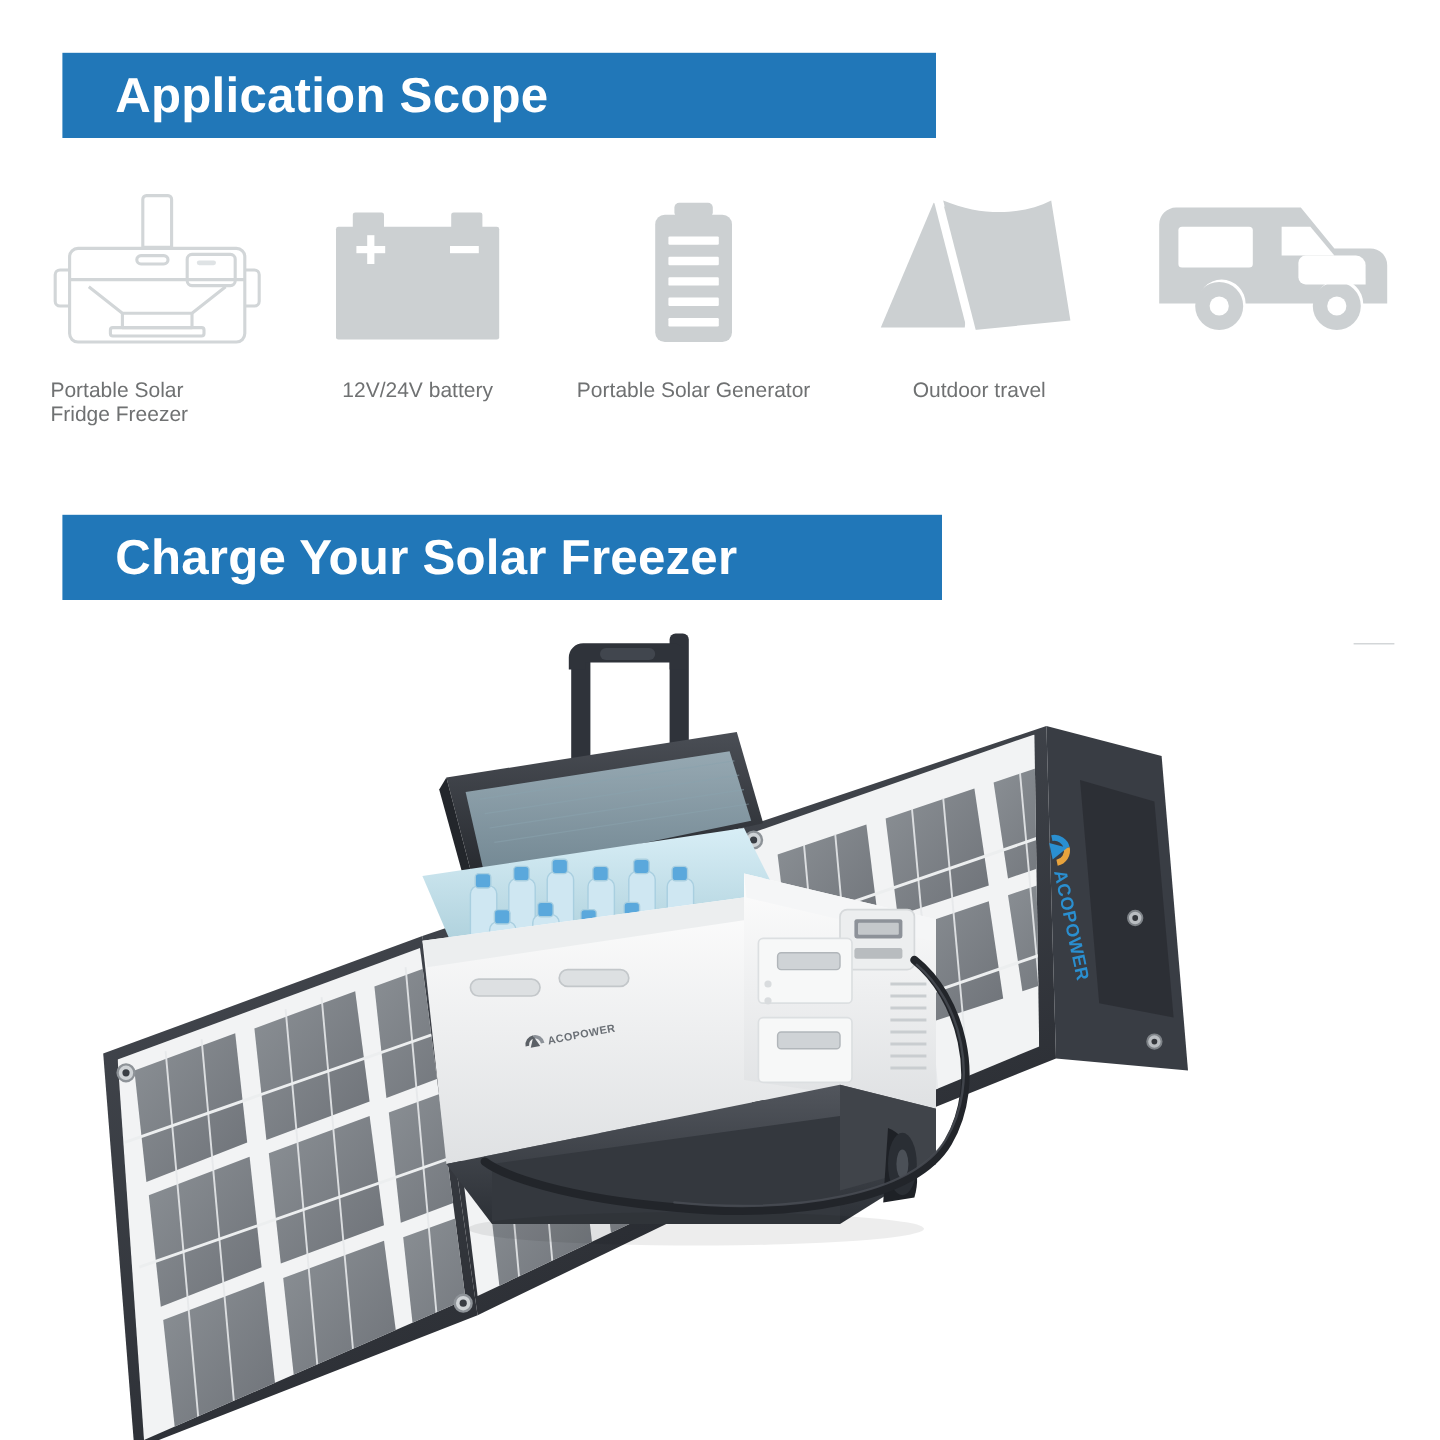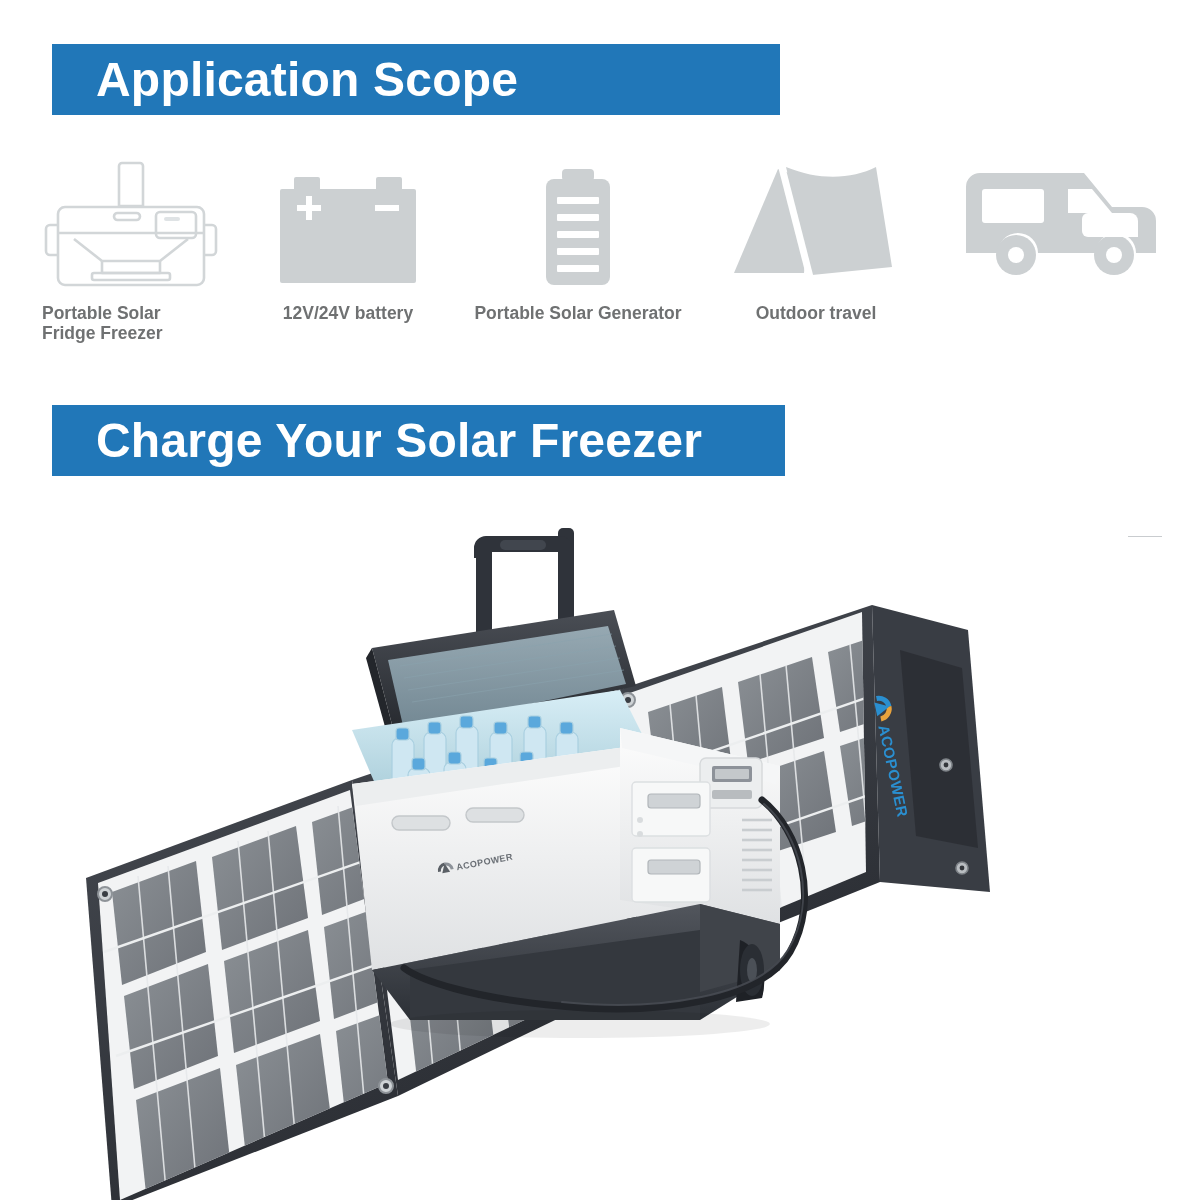--- a/index.html
+++ b/index.html
@@ -9,34 +9,33 @@
     -webkit-font-smoothing:antialiased;
   }
   .page{position:absolute;inset:0;background:#fff;}
 
   
   .banner{
     position:absolute;background:#2177b8;display:flex;align-items:center;
     box-sizing:border-box;
   }
   .banner-text{
-    color:#ffffff;font-size:48px;font-weight:700;letter-spacing:.2px;
+    color:#ffffff;font-size:41px;font-weight:700;letter-spacing:.2px;
     padding-left:44px;white-space:nowrap;line-height:1;
   }
   #banner-scope{left:52px;top:44px;width:728px;height:71px;}
-  #banner-charge{left:52px;top:405px;width:733px;height:71px;}
+  #banner-charge{left:52px;top:429px;width:733px;height:71px;}
 
   
   .icon-row{position:absolute;left:0;top:155px;width:1200px;height:210px;}
   .icon-cell{position:absolute;top:0;}
   .icon-art{position:relative;width:100%;height:140px;}
   .icon-label{
-    color:#6f7172;font-size:17.5px;line-height:20px;margin-top:8px;
+    color:#6f7172;font-size:17.5px;line-height:20px;margin-top:20px;
     white-space:pre-line;
-    font-weight:bold;
   }
   .lbl-left{text-align:left;padding-left:6px;}
   .lbl-center{text-align:center;}
 
   #cell-fridge{left:36px;width:210px;}
   #cell-battery{left:252px;width:192px;}
   #cell-generator{left:452px;width:252px;}
   #cell-tent{left:716px;width:200px;}
   #cell-rv{left:920px;width:280px;}
 

